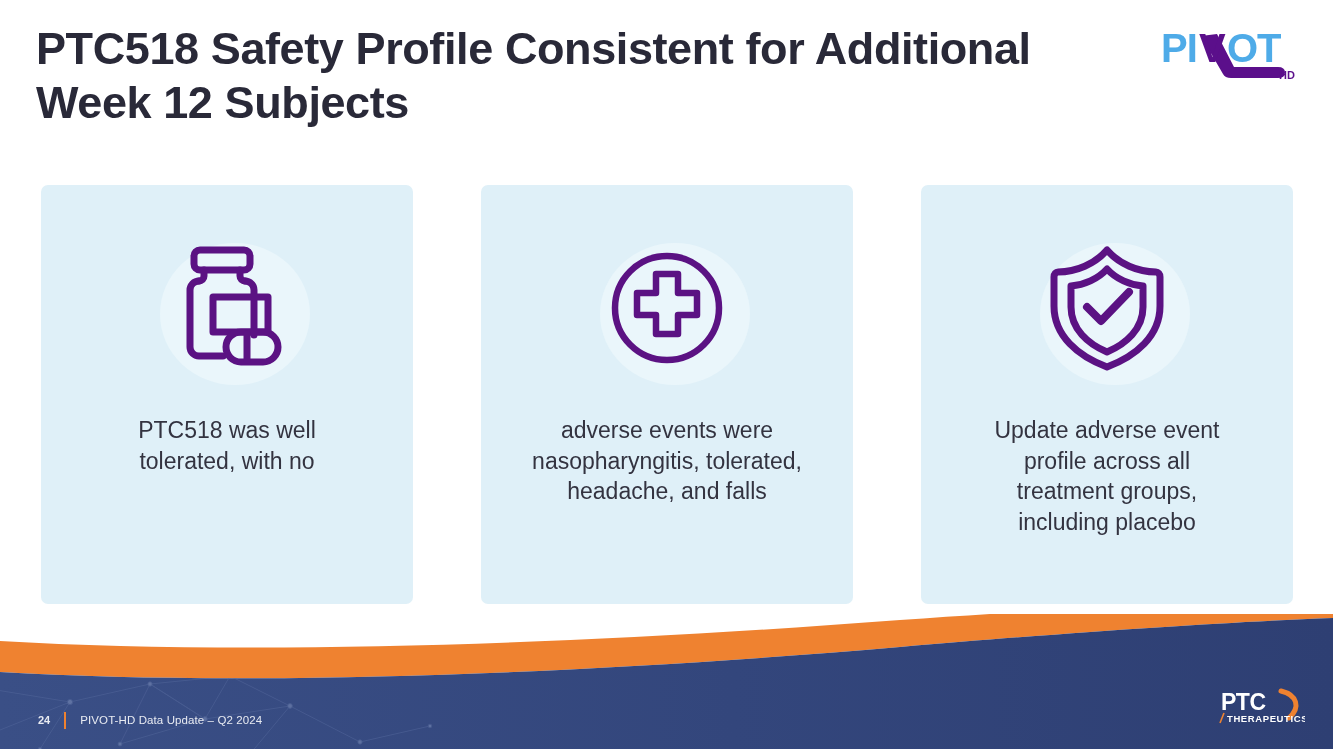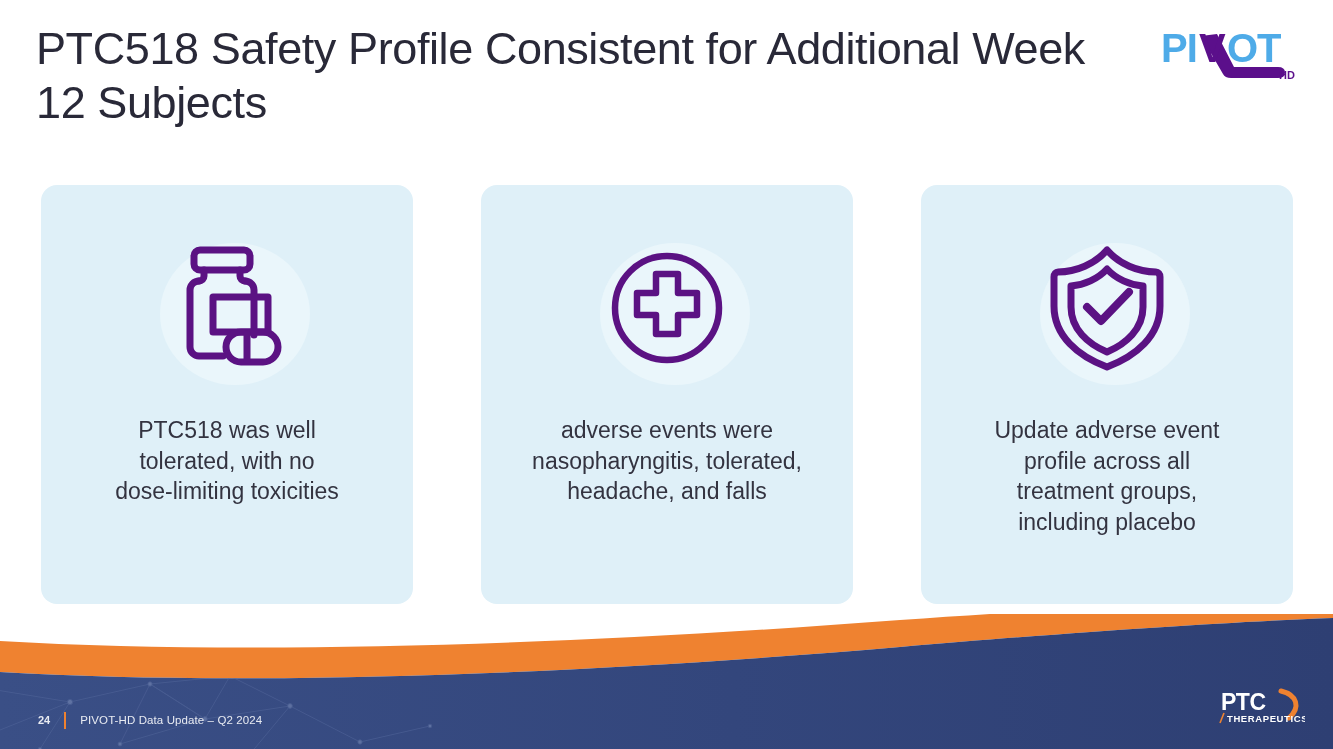--- a/index.html
+++ b/index.html
@@ -21,21 +21,21 @@
   }
 
   
   .title {
     position:absolute;
     left:36px;
     top:22px;
     width:1090px;
     font-size:45px;
     line-height:54px;
-    font-weight:normal;
+    font-weight:bold;
     color:#292938;
     letter-spacing:-0.4px;
   }
 
   
   .pivot-logo {
     position:absolute;
     left:1161px;
     top:26px;
     width:136px;
@@ -50,21 +50,21 @@
     width:1252px;
     height:419px;
     display:flex;
     justify-content:space-between;
   }
   .card {
     position:relative;
     width:372px;
     height:419px;
     background:#dff0f8;
-    border-radius:16px;
+    border-radius:7px;
     overflow:hidden;
   }
   .icon-wrap {
     position:absolute;
     left:0;
     top:38px;
     width:100%;
     height:170px;
     display:flex;
     align-items:center;
@@ -184,21 +184,20 @@
             <rect x="42" y="52" width="55" height="35"></rect>
 
             <rect x="55" y="87" width="52" height="30" rx="15"></rect>
             <line x1="76" y1="89" x2="76" y2="115"></line>
           </g>
         </svg>
       </div>
       <div class="card-text">
         <span class="ln">PTC518 was well</span>
         <span class="ln">tolerated, with no</span>
-        <span class="ln">dose-limiting toxicities</span>
       </div>
     </div>
 
     <div class="card">
       <div class="icon-wrap">
         <div class="icon-blob"></div>
         <svg class="icon-svg" width="116" height="116" viewBox="0 0 116 116" xmlns="http://www.w3.org/2000/svg">
           <g fill="none" stroke="#5b1283" stroke-width="6.5" stroke-linejoin="round">
             <circle cx="58" cy="58" r="52"></circle>
             <path d="M47 24 h22 v19 h19 v22 h-19 v19 h-22 v-19 h-19 v-22 h19 z"></path>

